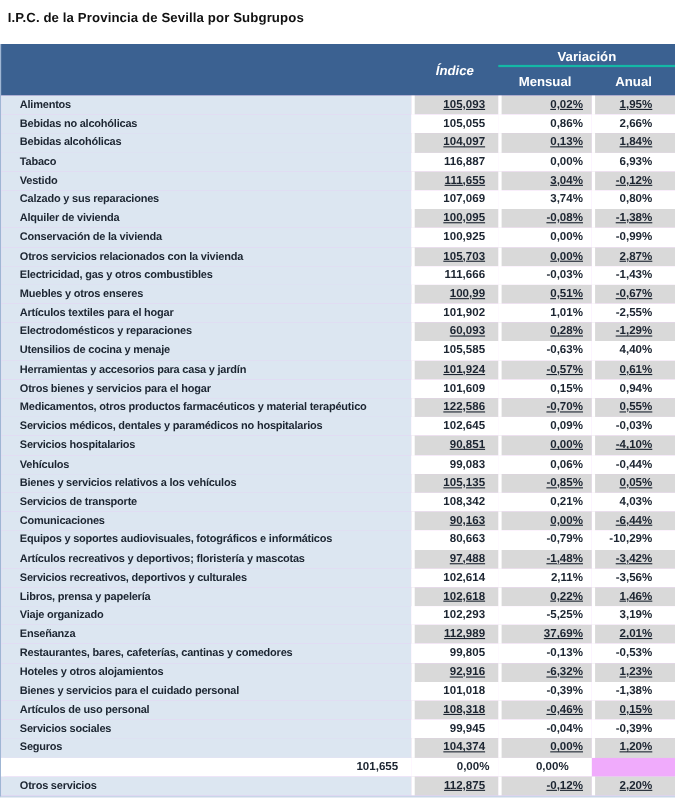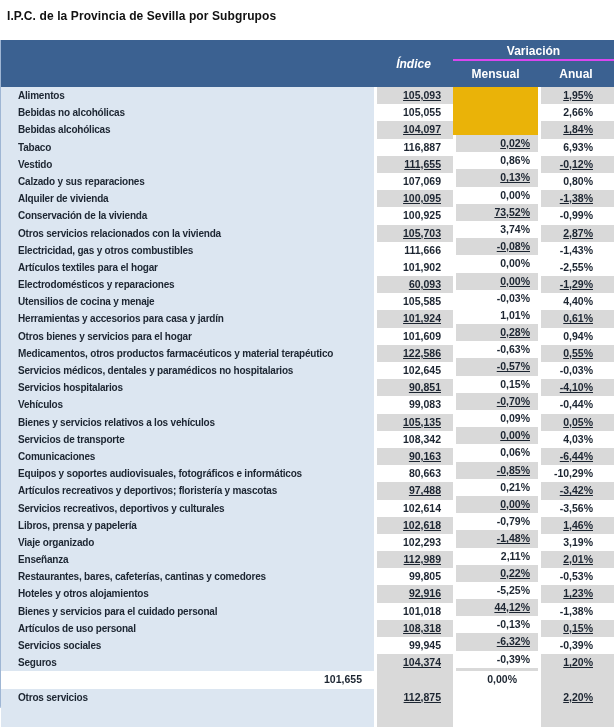--- a/index.html
+++ b/index.html
@@ -43,38 +43,38 @@
     height: 47px;
   }
   .h-label   { grid-column: 1; grid-row: 1 / 3; }
   .h-indice  {
     grid-column: 2; grid-row: 1 / 3;
     display: flex; align-items: center; justify-content: center; font-style: italic;
   }
   .h-variacion {
     grid-column: 3 / 5; grid-row: 1;
     display: flex; align-items: flex-end; justify-content: center;
-    border-bottom: 2px solid #d946ef;
+    border-bottom: 2px solid #14b8a6;
     box-sizing: border-box;
     padding-bottom: 1px;
   }
   .h-mensual {
     grid-column: 3; grid-row: 2;
     display: flex; align-items: center; justify-content: center;
   }
   .h-anual {
     grid-column: 4; grid-row: 2;
     display: flex; align-items: center; justify-content: center;
   }
   
   .row {
     display: grid;
     grid-template-columns: 1fr 79px 85px 76px;
     height: 17.19px;
-    background: #eab308;
+    background: #f0abfc;
     font-weight: bold;
     color: #1c2531;
   }
   .c-label {
     background: var(--label-bg);
     padding-left: 17px;
     font-size: 10px;
     letter-spacing: -0.2px;
     line-height: 17.19px;
     white-space: nowrap;
@@ -83,21 +83,21 @@
   .c-num {
     border-left: 3px solid #ffffff;
     box-sizing: border-box;
     text-align: right;
     font-size: 10.5px;
     line-height: 17.19px;
     background: #ffffff;
     white-space: nowrap;
   }
   .c-indice  { padding-right: 12px; }
-  .c-mensual { padding-right: 8px; margin-top: 48px; }
+  .c-mensual { padding-right: 8px; }
   .c-anual   { padding-right: 21px; }
   .row.alt .c-num { background: var(--alt-bg); text-decoration: underline; }
 </style>
 </head>
 <body>
 
 <div class="page">
   <div class="title">I.P.C. de la Provincia de Sevilla por Subgrupos</div>
 
   <div class="table">
@@ -129,21 +129,21 @@
         </div>
         <div class="row">
           <div class="c-label">Tabaco</div>
           <div class="c-num c-indice">116,887</div>
           <div class="c-num c-mensual">0,00%</div>
           <div class="c-num c-anual">6,93%</div>
         </div>
         <div class="row alt">
           <div class="c-label">Vestido</div>
           <div class="c-num c-indice">111,655</div>
-          <div class="c-num c-mensual">73,52%</div>
+          <div class="c-num c-mensual">3,04%</div>
           <div class="c-num c-anual">-0,12%</div>
         </div>
         <div class="row">
           <div class="c-label">Calzado y sus reparaciones</div>
           <div class="c-num c-indice">107,069</div>
           <div class="c-num c-mensual">3,74%</div>
           <div class="c-num c-anual">0,80%</div>
         </div>
         <div class="row alt">
           <div class="c-label">Alquiler de vivienda</div>
@@ -162,20 +162,26 @@
           <div class="c-num c-indice">105,703</div>
           <div class="c-num c-mensual">0,00%</div>
           <div class="c-num c-anual">2,87%</div>
         </div>
         <div class="row">
           <div class="c-label">Electricidad, gas y otros combustibles</div>
           <div class="c-num c-indice">111,666</div>
           <div class="c-num c-mensual">-0,03%</div>
           <div class="c-num c-anual">-1,43%</div>
         </div>
+        <div class="row alt">
+          <div class="c-label">Muebles y otros enseres</div>
+          <div class="c-num c-indice">100,99</div>
+          <div class="c-num c-mensual">0,51%</div>
+          <div class="c-num c-anual">-0,67%</div>
+        </div>
         <div class="row">
           <div class="c-label">Artículos textiles para el hogar</div>
           <div class="c-num c-indice">101,902</div>
           <div class="c-num c-mensual">1,01%</div>
           <div class="c-num c-anual">-2,55%</div>
         </div>
         <div class="row alt">
           <div class="c-label">Electrodomésticos y reparaciones</div>
           <div class="c-num c-indice">60,093</div>
           <div class="c-num c-mensual">0,28%</div>
@@ -267,21 +273,21 @@
         </div>
         <div class="row">
           <div class="c-label">Viaje organizado</div>
           <div class="c-num c-indice">102,293</div>
           <div class="c-num c-mensual">-5,25%</div>
           <div class="c-num c-anual">3,19%</div>
         </div>
         <div class="row alt">
           <div class="c-label">Enseñanza</div>
           <div class="c-num c-indice">112,989</div>
-          <div class="c-num c-mensual">44,12%</div>
+          <div class="c-num c-mensual">37,69%</div>
           <div class="c-num c-anual">2,01%</div>
         </div>
         <div class="row">
           <div class="c-label">Restaurantes, bares, cafeterías, cantinas y comedores</div>
           <div class="c-num c-indice">99,805</div>
           <div class="c-num c-mensual">-0,13%</div>
           <div class="c-num c-anual">-0,53%</div>
         </div>
         <div class="row alt">
           <div class="c-label">Hoteles y otros alojamientos</div>

